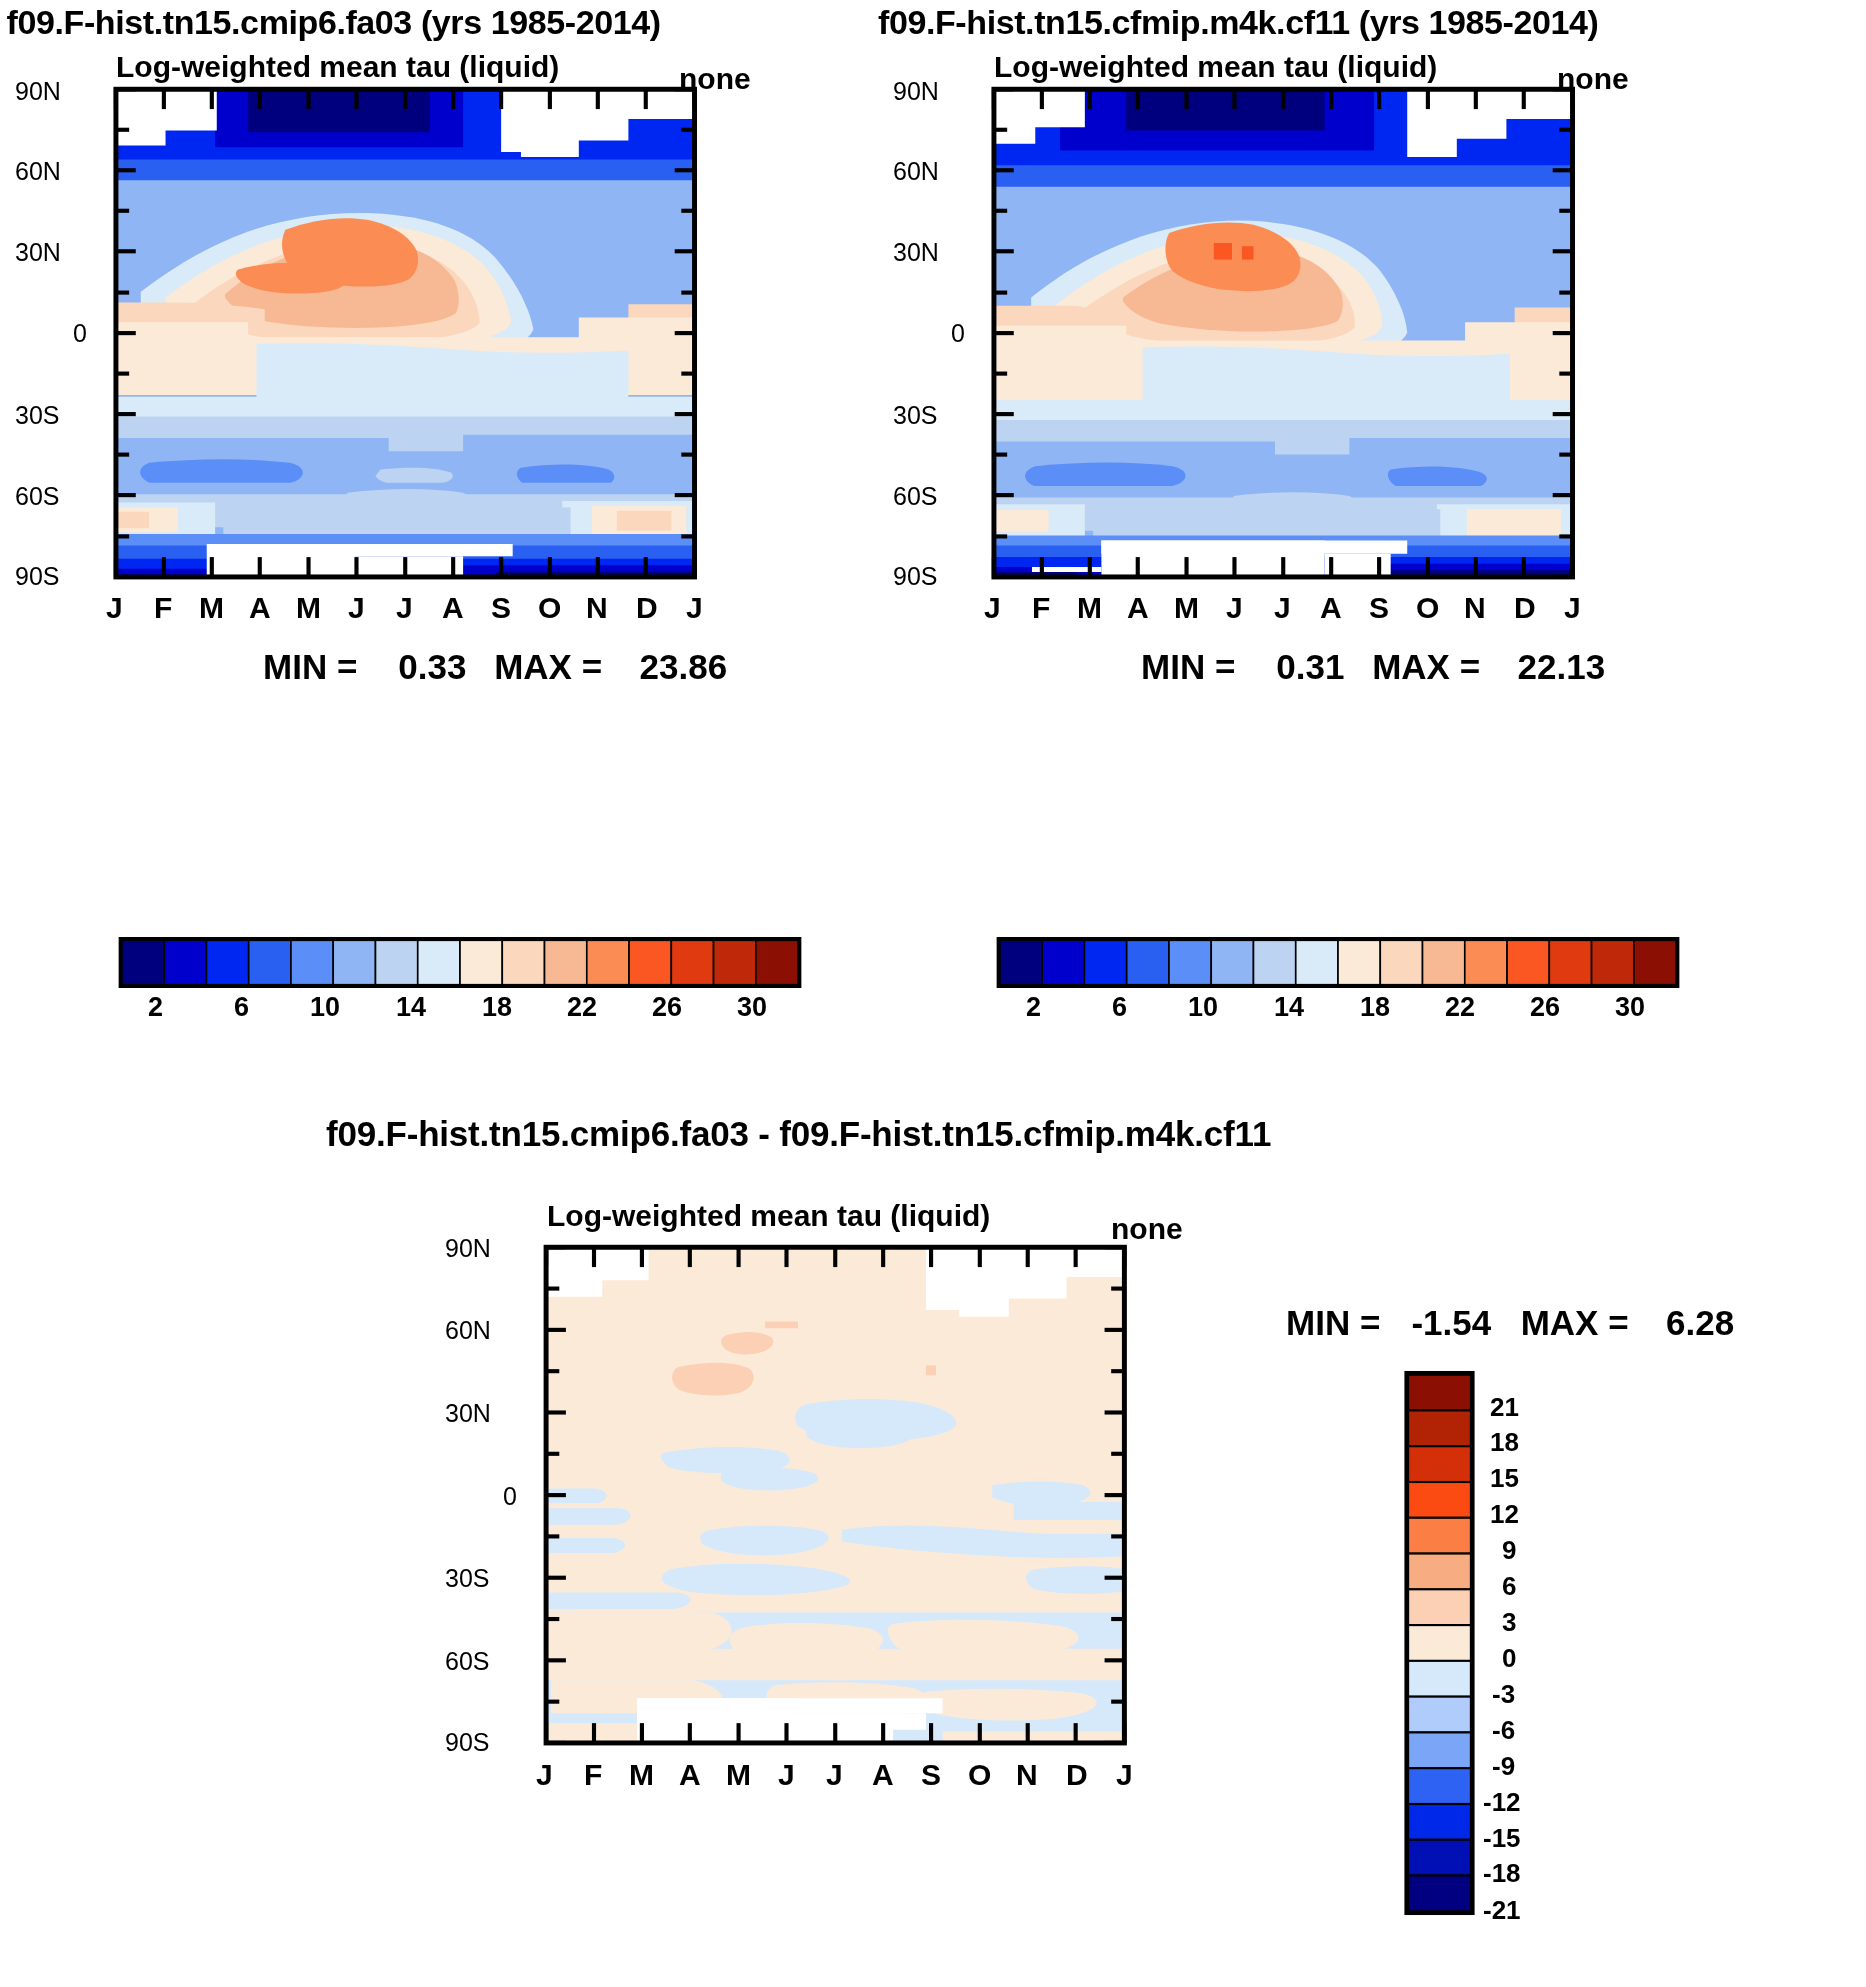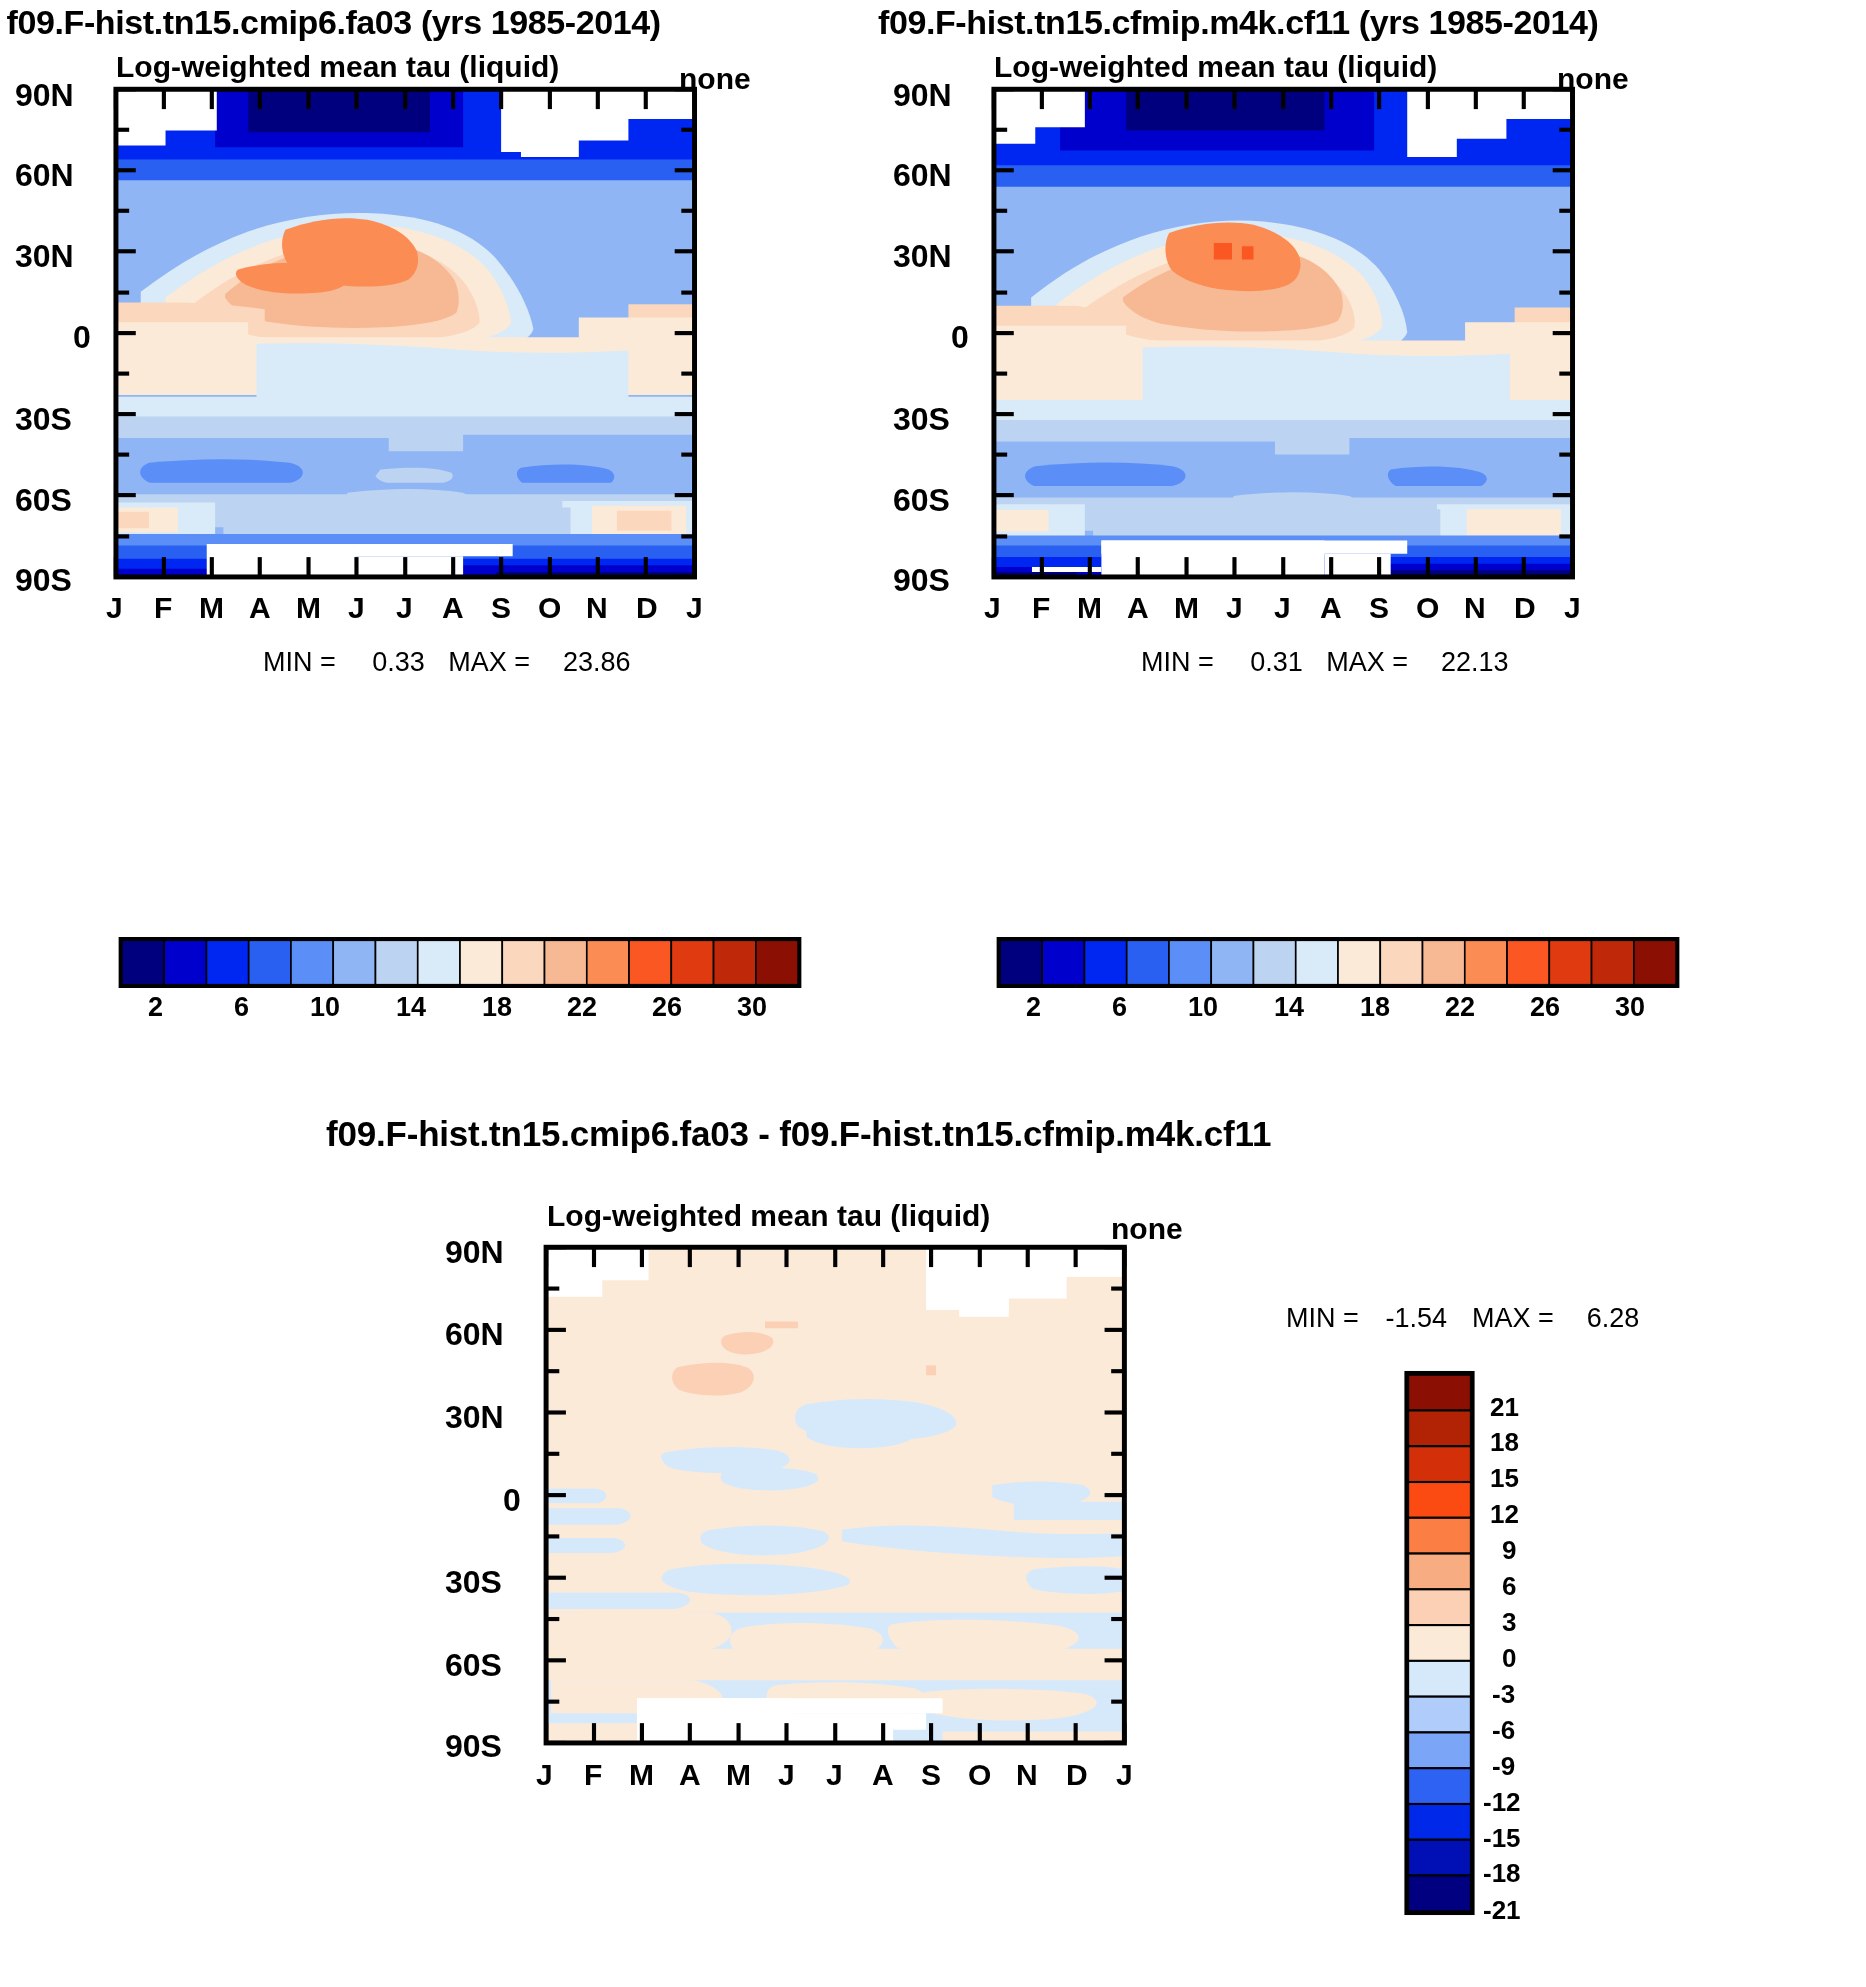--- a/index.html
+++ b/index.html
@@ -3,23 +3,23 @@
 <meta charset="utf-8">
 <style>
   html,body{margin:0;padding:0;background:#ffffff;}
   body{width:1866px;height:1988px;position:relative;
        font-family:"Liberation Sans","DejaVu Sans",sans-serif;
        color:#000;overflow:hidden;}
   .abs{position:absolute;}
   .ttl{font-weight:bold;font-size:34px;letter-spacing:-0.4px;white-space:nowrap;}
   .sub{font-weight:bold;font-size:30px;white-space:nowrap;}
   .none{font-weight:bold;font-size:30px;white-space:nowrap;}
-  .axlab{font-weight:bold;font-size:32px;white-space:nowrap;}
+  .axlab{font-weight:normal;font-size:25px;white-space:nowrap;}
   .mlab{font-weight:bold;font-size:30px;white-space:nowrap;}
-  .minmax{font-weight:normal;font-size:27px;white-space:nowrap;}
+  .minmax{font-weight:bold;font-size:35px;white-space:nowrap;}
   .cblab{font-weight:bold;font-size:27px;white-space:nowrap;}
   .vcblab{font-weight:bold;font-size:26px;white-space:nowrap;}
   .btitle{font-weight:bold;font-size:35px;letter-spacing:-0.2px;white-space:nowrap;}
   svg{display:block;}
 </style>
 </head>
 <body>
 
 <div class="abs ttl" style="left:6.6px;top:3.3px;">f09.F-hist.tn15.cmip6.fa03 (yrs 1985-2014)</div>
 

